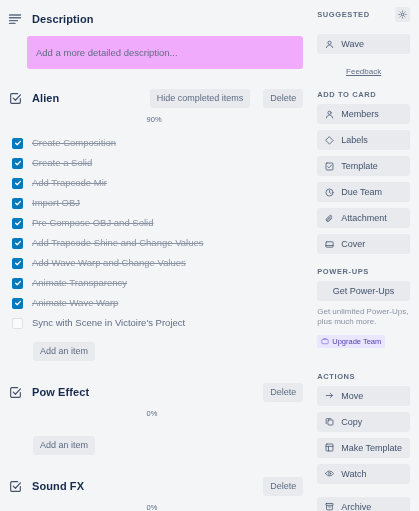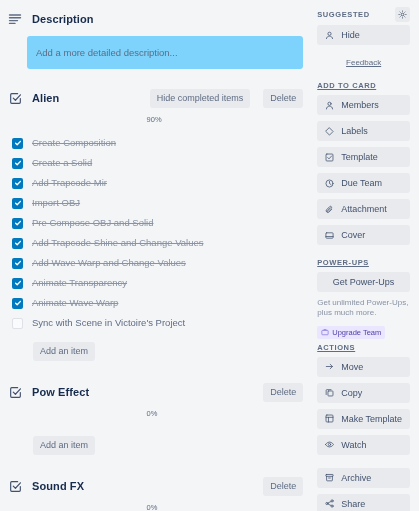--- a/index.html
+++ b/index.html
@@ -51,21 +51,21 @@
     font-size: 9px;
     padding: 4px 7px;
     cursor: pointer;
     white-space: nowrap;
     line-height: 11px;
   }
   .btn + .btn { margin-left: 5px; }
 
   .desc-box {
     margin: 0 0 18px 21px;
-    background: #7dd3fc;
+    background: #f0abfc;
     border-radius: 3px;
     height: 33px;
     display: flex;
     align-items: center;
     padding: 0 9px;
     font-size: 9.5px;
     color: #5e6c84;
     cursor: text;
   }
 
@@ -138,21 +138,21 @@
     height: 511px;
     padding: 6px 8px 0 8px;
     background: #f4f5f7;
     overflow: hidden;
     position: relative;
   }
   .side-head {
     display: flex;
     align-items: center;
     height: 16px;
-    margin-bottom: 3px;
+    margin-bottom: 12px;
   }
   .side-label {
     font-size: 7.5px;
     font-weight: bold;
     letter-spacing: .6px;
     color: #5e6c84;
     text-transform: uppercase;
   }
   .gear-btn {
     margin-left: auto;
@@ -193,38 +193,37 @@
     text-decoration: underline;
     cursor: pointer;
   }
   .side-section-label {
     font-size: 7.5px;
     font-weight: bold;
     letter-spacing: .6px;
     color: #5e6c84;
     text-transform: uppercase;
     margin: 0 0 5px 0;
-    text-decoration: underline;
   }
   .pu-note {
     font-size: 8px;
     line-height: 10px;
     color: #8993a4;
     margin: 1px 0 4px 0;
   }
   .upgrade-badge {
     display: inline-flex;
     align-items: center;
     gap: 3px;
     background: #eae6ff;
     color: #5243aa;
     border-radius: 2px;
     font-size: 7.5px;
     padding: 2px 4px;
-    margin-bottom: 4px;
+    margin-bottom: 24px;
     cursor: pointer;
   }
   .upgrade-badge .sicon { color: #8777d9; width: 8px; height: 8px; flex:0 0 8px; }
   .side-gap { height: 7px; }
   svg { display: block; }
 </style>
 </head>
 <body>
 
 <div class="page">
@@ -372,21 +371,21 @@
       </span>
     </div>
 
     <div class="side-btn">
       <span class="sicon">
         <svg width="9" height="9" viewBox="0 0 14 14" fill="none" stroke="#42526e" stroke-width="1.2">
           <circle cx="7" cy="4.3" r="2.5"></circle>
           <path d="M2.2 12.4c0-2.7 2.1-4.3 4.8-4.3s4.8 1.6 4.8 4.3"></path>
         </svg>
       </span>
-      <span>Hide</span>
+      <span>Wave</span>
     </div>
 
     <div class="feedback-row">
       <span class="feedback-link">Feedback</span>
     </div>
 
     <div class="side-section-label">ADD TO CARD</div>
     <div id="add-to-card-list">
         <div class="side-btn">
           <span class="sicon">

